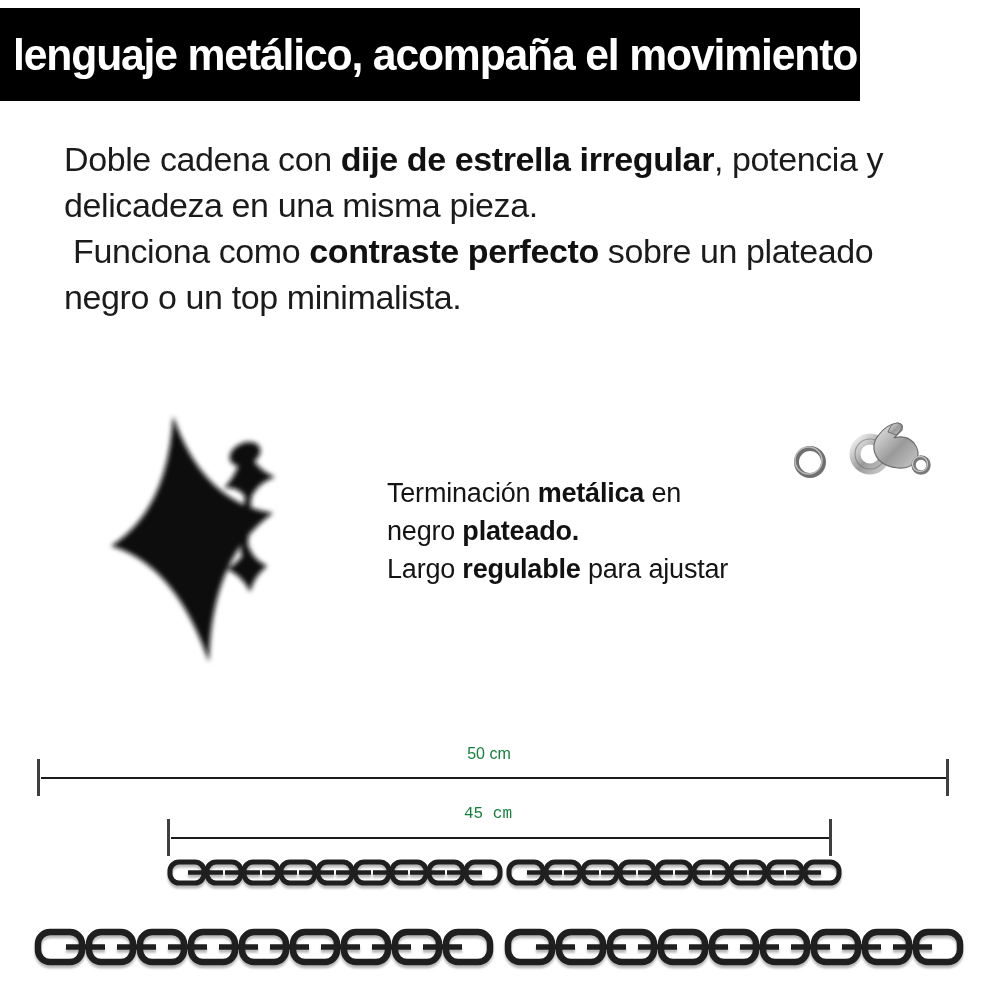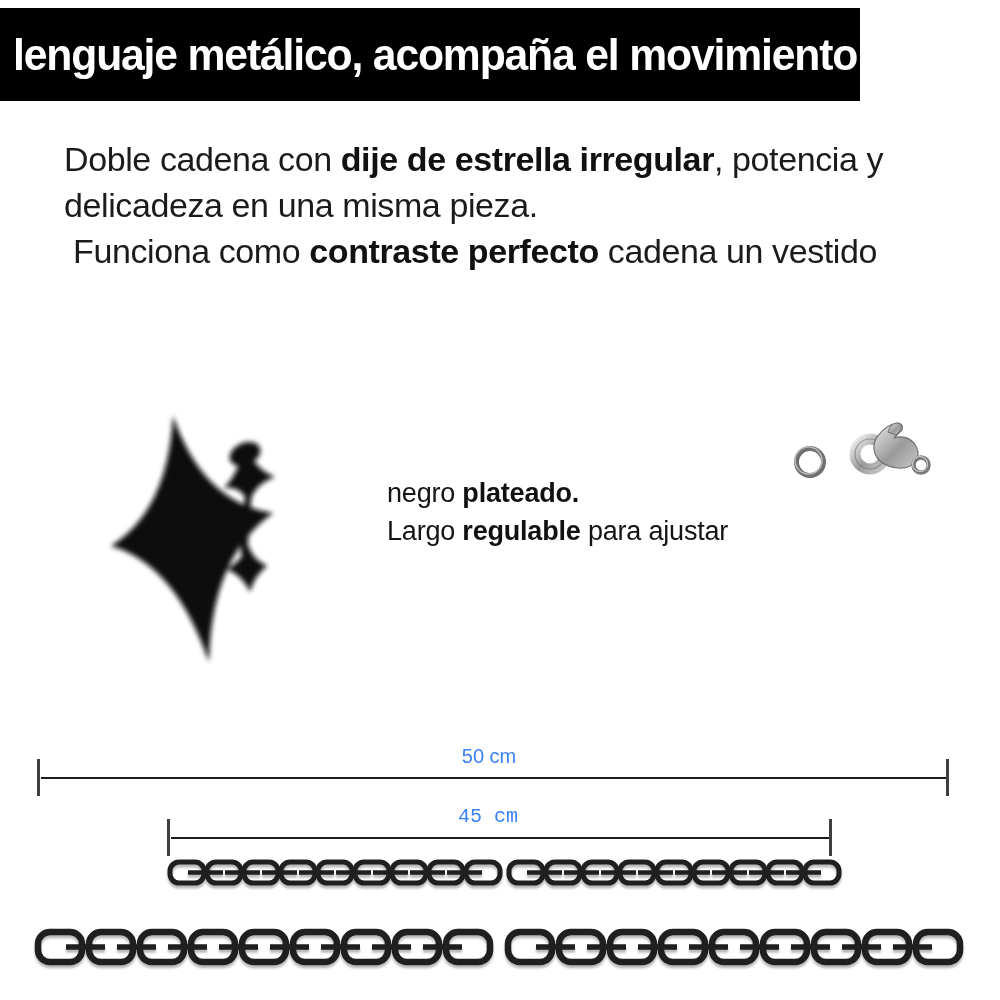--- a/index.html
+++ b/index.html
@@ -28,35 +28,35 @@
     position:absolute;left:387px;top:474px;width:420px;
     font-size:27px;line-height:38px;letter-spacing:-.2px;color:#141414;white-space:pre-wrap;
   }
   
   .pendant-svg{position:absolute;left:98px;top:400px;}
   .hardware-svg{position:absolute;left:780px;top:412px;}
   
   .mline{position:absolute;height:2px;background:var(--line,#1c1c1c);}
   .mtick{position:absolute;width:3px;height:37px;background:var(--tick,#3f3f3f);}
   .mlabel{
-    position:absolute;width:120px;text-align:center;font-size:20px;color:#3b82f6;
+    position:absolute;width:120px;text-align:center;font-size:16px;color:#15803d;
     letter-spacing:0;
   }
   .chain-svg{position:absolute;left:0;filter:drop-shadow(0 3px 1px rgba(0,0,0,.28));}
 </style>
 </head>
 <body>
 
 <div class="canvas">
 
   <div class="banner">
     <h1>lenguaje metálico, acompaña el movimiento</h1>
   </div>
 
-  <div class="desc"><div><span>Doble cadena con </span><strong>dije de estrella irregular</strong><span>, potencia y</span></div><div><span>delicadeza en una misma pieza.</span></div><div><span> Funciona como </span><strong>contraste perfecto</strong><span> cadena un vestido</span></div></div>
+  <div class="desc"><div><span>Doble cadena con </span><strong>dije de estrella irregular</strong><span>, potencia y</span></div><div><span>delicadeza en una misma pieza.</span></div><div><span> Funciona como </span><strong>contraste perfecto</strong><span> sobre un plateado</span></div><div><span>negro o un top minimalista.</span></div></div>
 
   <svg class="pendant-svg" width="220" height="290" viewBox="0 0 220 290">
     <defs>
       <filter id="blurP" x="-30%" y="-30%" width="160%" height="160%">
         <feGaussianBlur stdDeviation="2.4"></feGaussianBlur>
       </filter>
     </defs>
     <g filter="url(#blurP)" fill="#0b0b0b" stroke="none">
 
       <path d="M75,16 Q105,103 175,113 Q113,157 111,262 Q77,164 13,146 Q70,110 75,16 Z"></path>
@@ -88,21 +88,21 @@
     <g>
       <circle cx="90" cy="42" r="15" fill="none" stroke="url(#silv)" stroke-width="11"></circle>
       <circle cx="90" cy="42" r="15" fill="none" stroke="#6f6f6f" stroke-width="1.2" stroke-opacity=".6"></circle>
       <path d="M98,24 Q106,12 118,11 Q124,12 122,18 L114,26 Q126,22 134,31 Q141,40 136,49 Q130,57 118,56 Q106,55 99,48 Q93,41 94,33 Q95,27 98,24 Z" fill="url(#silv)" stroke="#6f6f6f" stroke-width="1.2"></path>
       <path d="M108,20 Q112,8 121,12 Q123,17 116,23 Z" fill="url(#silv)" stroke="#6f6f6f" stroke-width="1"></path>
       <circle cx="141" cy="53" r="7.5" fill="none" stroke="#7a7a7a" stroke-width="4.5"></circle>
       <circle cx="140" cy="52" r="7.5" fill="none" stroke="#cfcfcf" stroke-width="1.2"></circle>
     </g>
   </svg>
 
-  <div class="note"><div><span>negro </span><strong>plateado.</strong></div><div><span>Largo </span><strong>regulable</strong><span> para ajustar</span></div></div>
+  <div class="note"><div><span>Terminación </span><strong>metálica</strong><span> en</span></div><div><span>negro </span><strong>plateado.</strong></div><div><span>Largo </span><strong>regulable</strong><span> para ajustar</span></div></div>
 
   <div>
     <div class="mlabel" style="left:429px;top:745px;">50 cm</div>
     <div class="mline" style="left:41px;top:777px;width:905px;"></div>
     <div class="mtick" style="left:37px;top:759px;"></div>
     <div class="mtick" style="left:946px;top:759px;"></div>
   </div>
 
   <div>
     <div class="mlabel" style="left:428px;top:805px;font-family:Liberation Mono, monospace;">45 cm</div>

